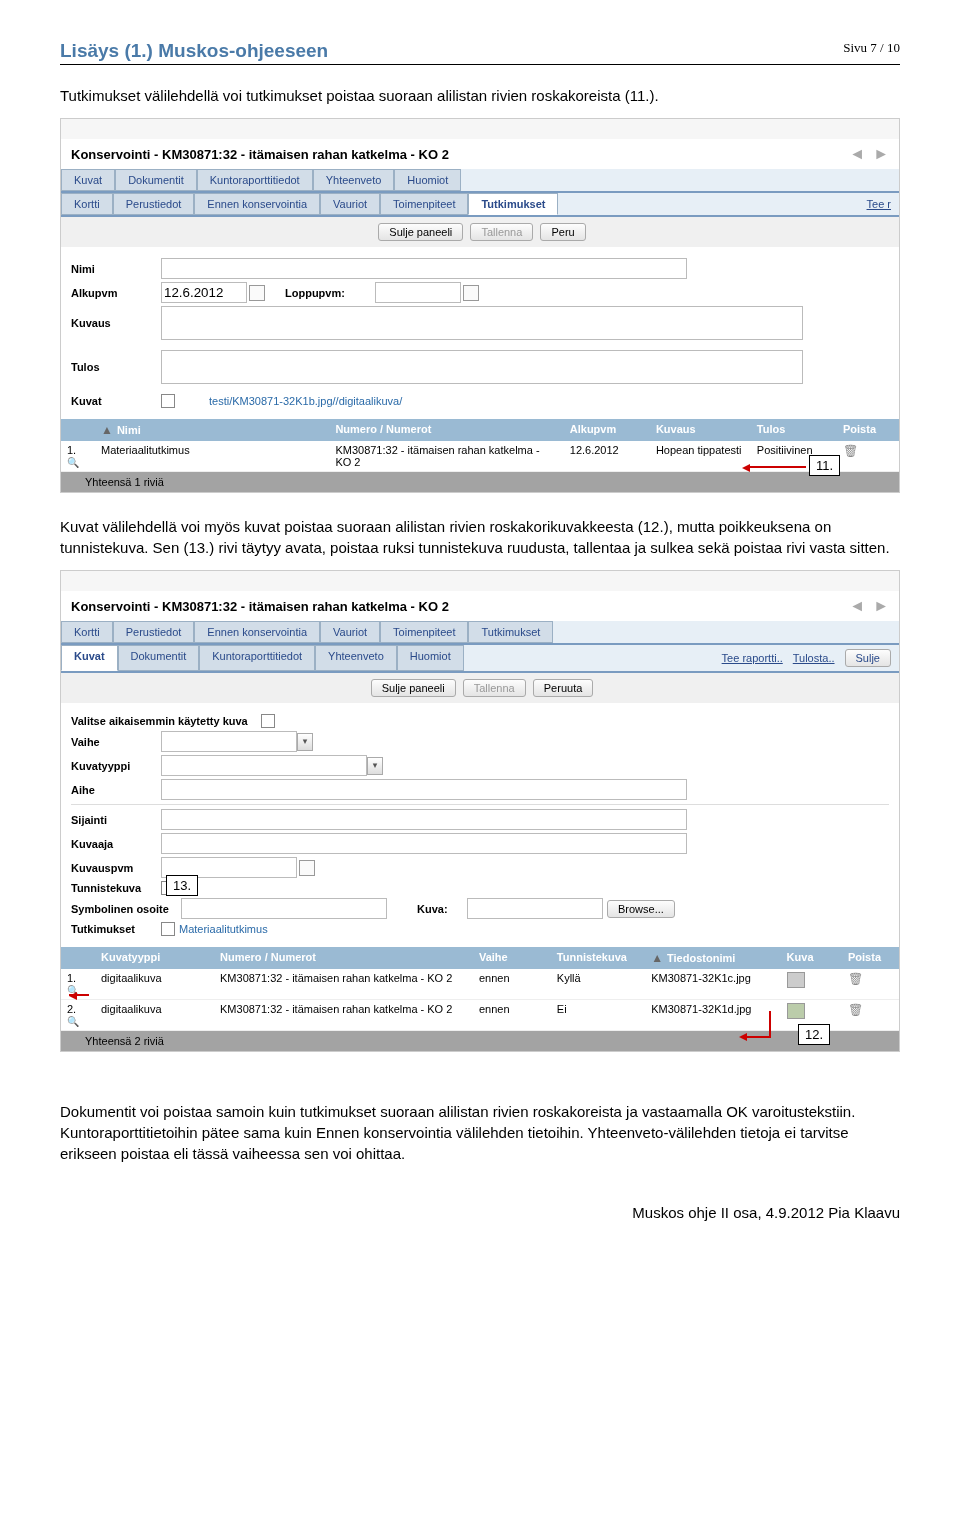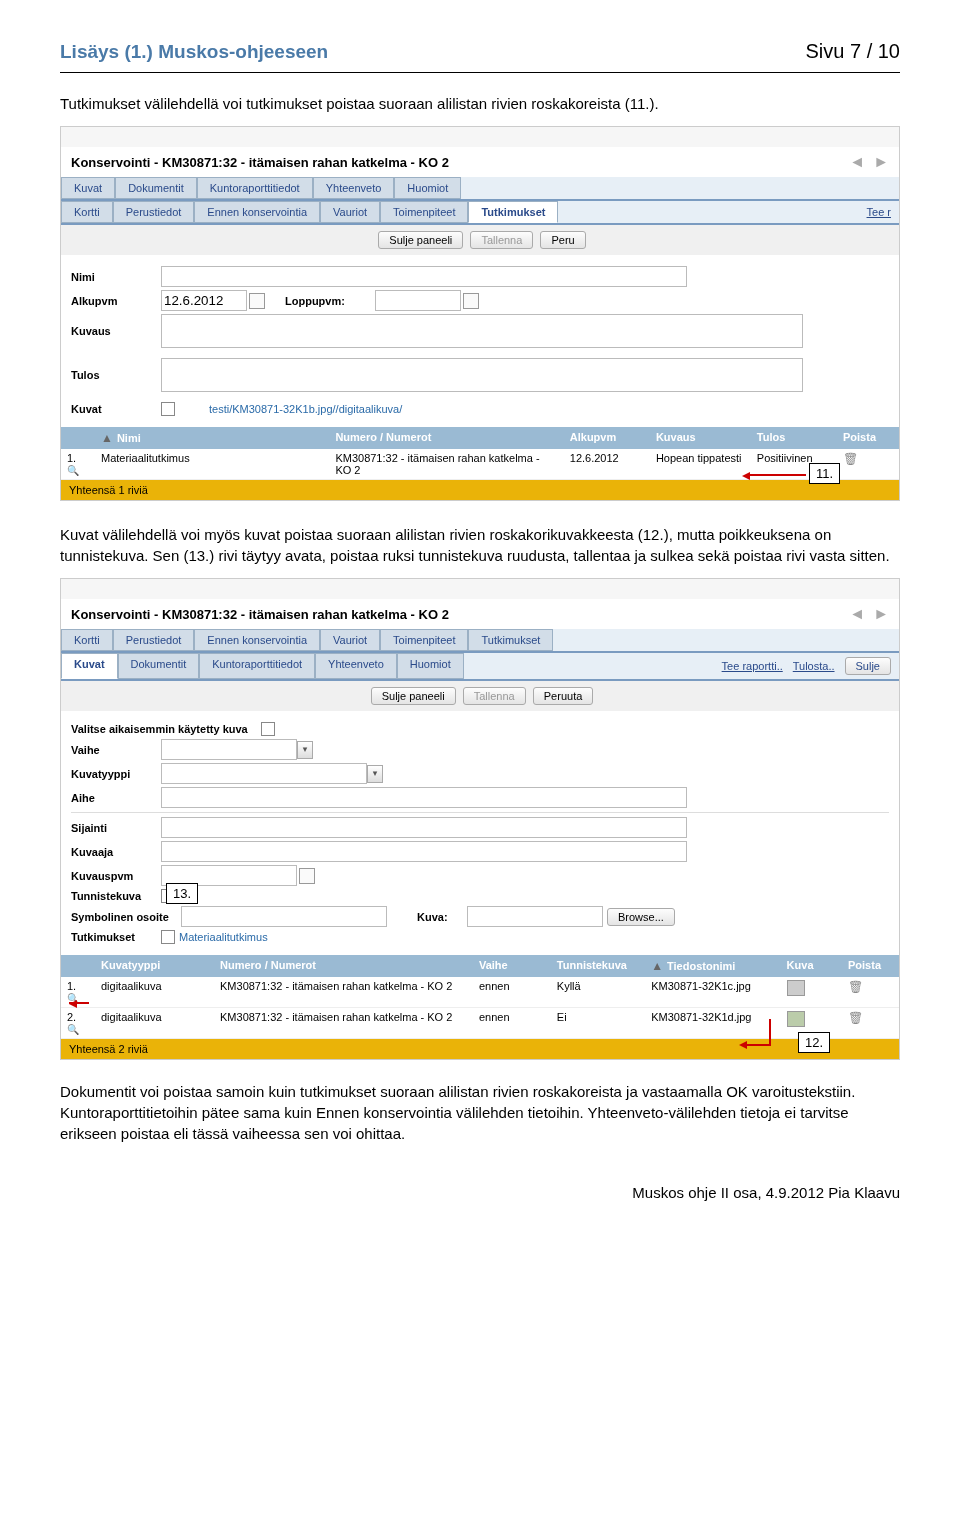--- a/index.html
+++ b/index.html
@@ -8,30 +8,29 @@
   padding: 40px 60px;
   background: #fff;
   color: #000;
   font-size: 13px;
   width: 840px;
 }
 .header-row {
   display: flex;
   justify-content: space-between;
   border-bottom: 1px solid #000;
-  padding-bottom: 9px;
+  padding-bottom: 2px;
   margin-bottom: 20px;
-  align-items: center;
 }
 .page-title {
   color: #4a7aa8;
   font-size: 19px;
   font-weight: bold;
 }
-.page-num { font-size: 20px; }
+.page-num { font-size: 13px; font-family: Liberation Serif, serif; }
 .body-text { font-size: 15px; margin: 12px 0; line-height: 1.4; }
 
 .screenshot-box {
   border: 1px solid #ccc;
   background: #f6f6f6;
   margin: 12px 0;
   font-size: 11px;
 }
 .sc-titlebar {
   background: #fff;
@@ -80,21 +79,21 @@
 .form-input { height:17px; border:1px solid #bbb; background:#fff; } .w80 { width:80px; } .w130 { width:130px; } .w200 { width:200px; } .w500 { width:520px; }
 .date-icon { display:inline-block; width:14px; height:14px; border:1px solid #999; background:#fafafa; margin-left:2px; vertical-align:middle; }
 .textarea { width:640px; height:32px; border:1px solid #bbb; }
 .checkbox { display:inline-block; width:12px; height:12px; border:1px solid #888; background:#fff; margin-right:4px; }
 .divider { border-top:1px solid #ddd; margin:4px 0; }
 
 .grid-header { display:flex; background:#9abad3; color:#fff; font-size:11px; font-weight:bold; }
 .grid-header > div { padding:4px 6px; }
 .grid-row { display:flex; background:#fff; font-size:11px; border-bottom:1px solid #eee; }
 .grid-row > div { padding:3px 6px; }
-.grid-footer { background:#eab308; padding:4px 8px; font-size:11px; }
+.grid-footer { background:#a3a3a3; padding:4px 24px; font-size:11px; }
 
 .callout {
   display:inline-block;
   border:1px solid #000;
   padding:2px 6px;
   font-size:13px;
   background:#fff;
 }
 .with-arrow { position:relative; }
 .arrow-left {
@@ -359,15 +358,15 @@
   <div class="grid-footer">Yhteensä 2 riviä</div>
 
   <div style="position:absolute; left:8px; bottom:55px; width:20px; height:2px; background:#c00;"></div>
   <div style="position:absolute; left:4px; bottom:51px; border:4px solid transparent; border-right:8px solid #c00;"></div>
 </div>
 
 <div class="callout-wrap" style="text-align:right; padding-right:70px; margin-top:-40px;">
   <span class="callout with-arrow"><span class="arrow-down-right"></span><span>12.</span></span>
 </div>
 
-<div class="body-text" style="margin-top:28px;">Dokumentit voi poistaa samoin kuin tutkimukset suoraan alilistan rivien roskakoreista ja vastaamalla OK varoitustekstiin. Kuntoraporttitietoihin pätee sama kuin Ennen konservointia välilehden tietoihin. Yhteenveto-välilehden tietoja ei tarvitse erikseen poistaa eli tässä vaiheessa sen voi ohittaa.</div>
+<div class="body-text" style="margin-top:56px;">Dokumentit voi poistaa samoin kuin tutkimukset suoraan alilistan rivien roskakoreista ja vastaamalla OK varoitustekstiin. Kuntoraporttitietoihin pätee sama kuin Ennen konservointia välilehden tietoihin. Yhteenveto-välilehden tietoja ei tarvitse erikseen poistaa eli tässä vaiheessa sen voi ohittaa.</div>
 
 <div class="footer">Muskos ohje II osa, 4.9.2012 Pia Klaavu</div>
 
 </body></html>

